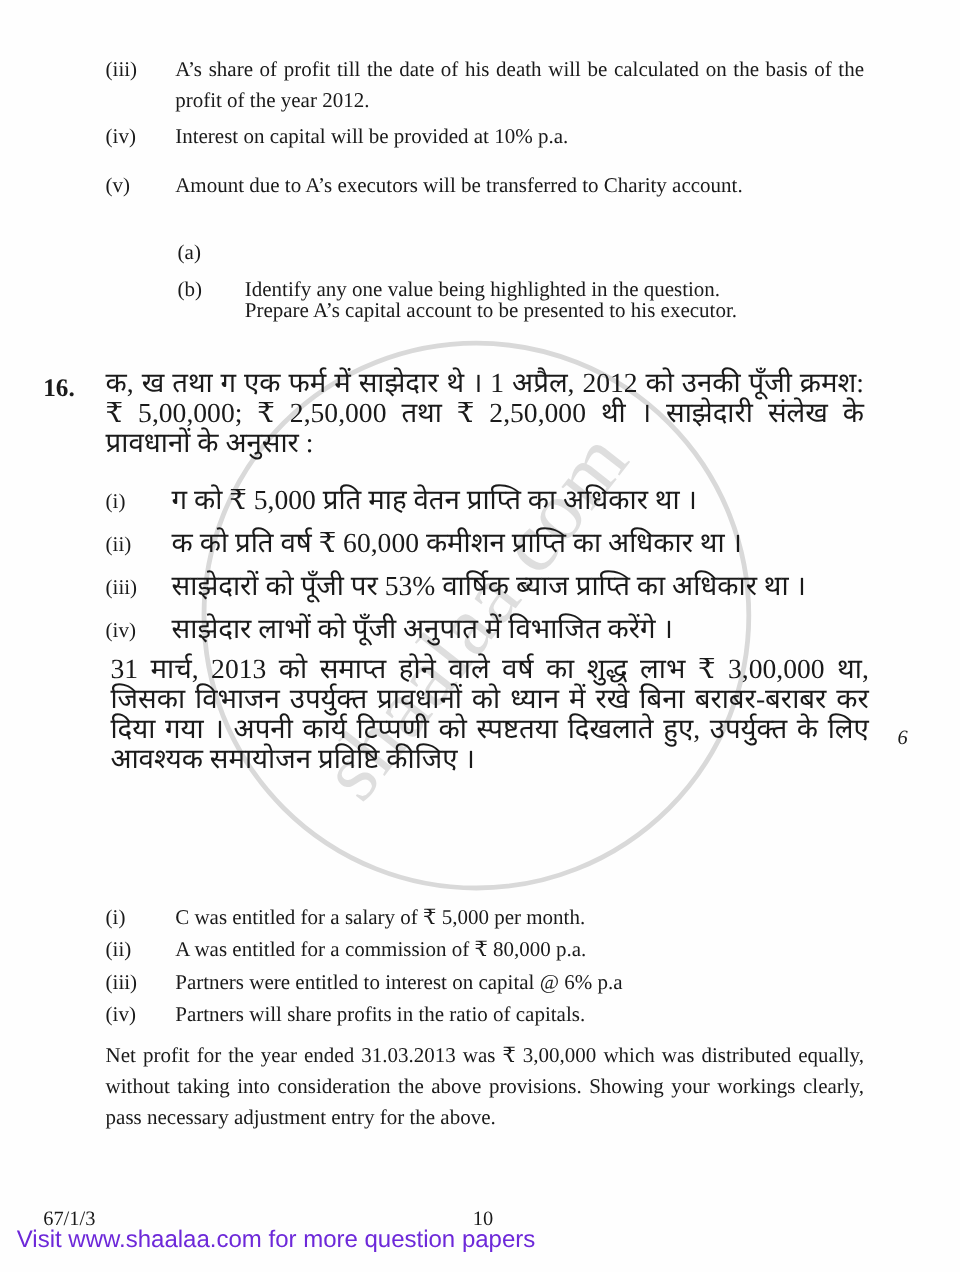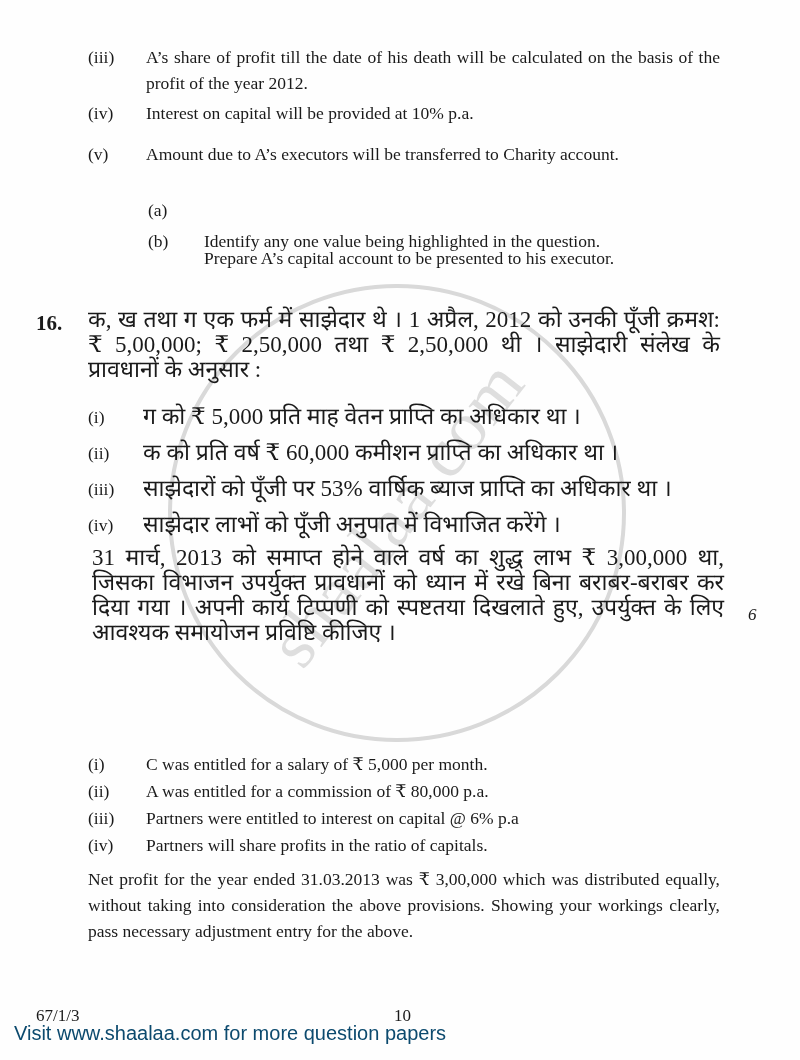--- a/index.html
+++ b/index.html
@@ -120,21 +120,21 @@
     left: 394px;
     top: 1006px;
     font-size: 17px;
   }
   .site-banner {
     position: absolute;
     left: 14px;
     top: 1022px;
     font-family: "Liberation Sans", "DejaVu Sans", sans-serif;
     font-size: 20px;
-    color: #0c4a6e;
+    color: #6d28d9;
     white-space: nowrap;
     z-index: 5;
   }
 </style>
 </head>
 <body>
 
 <div id="page">
 
   <div id="watermark">

